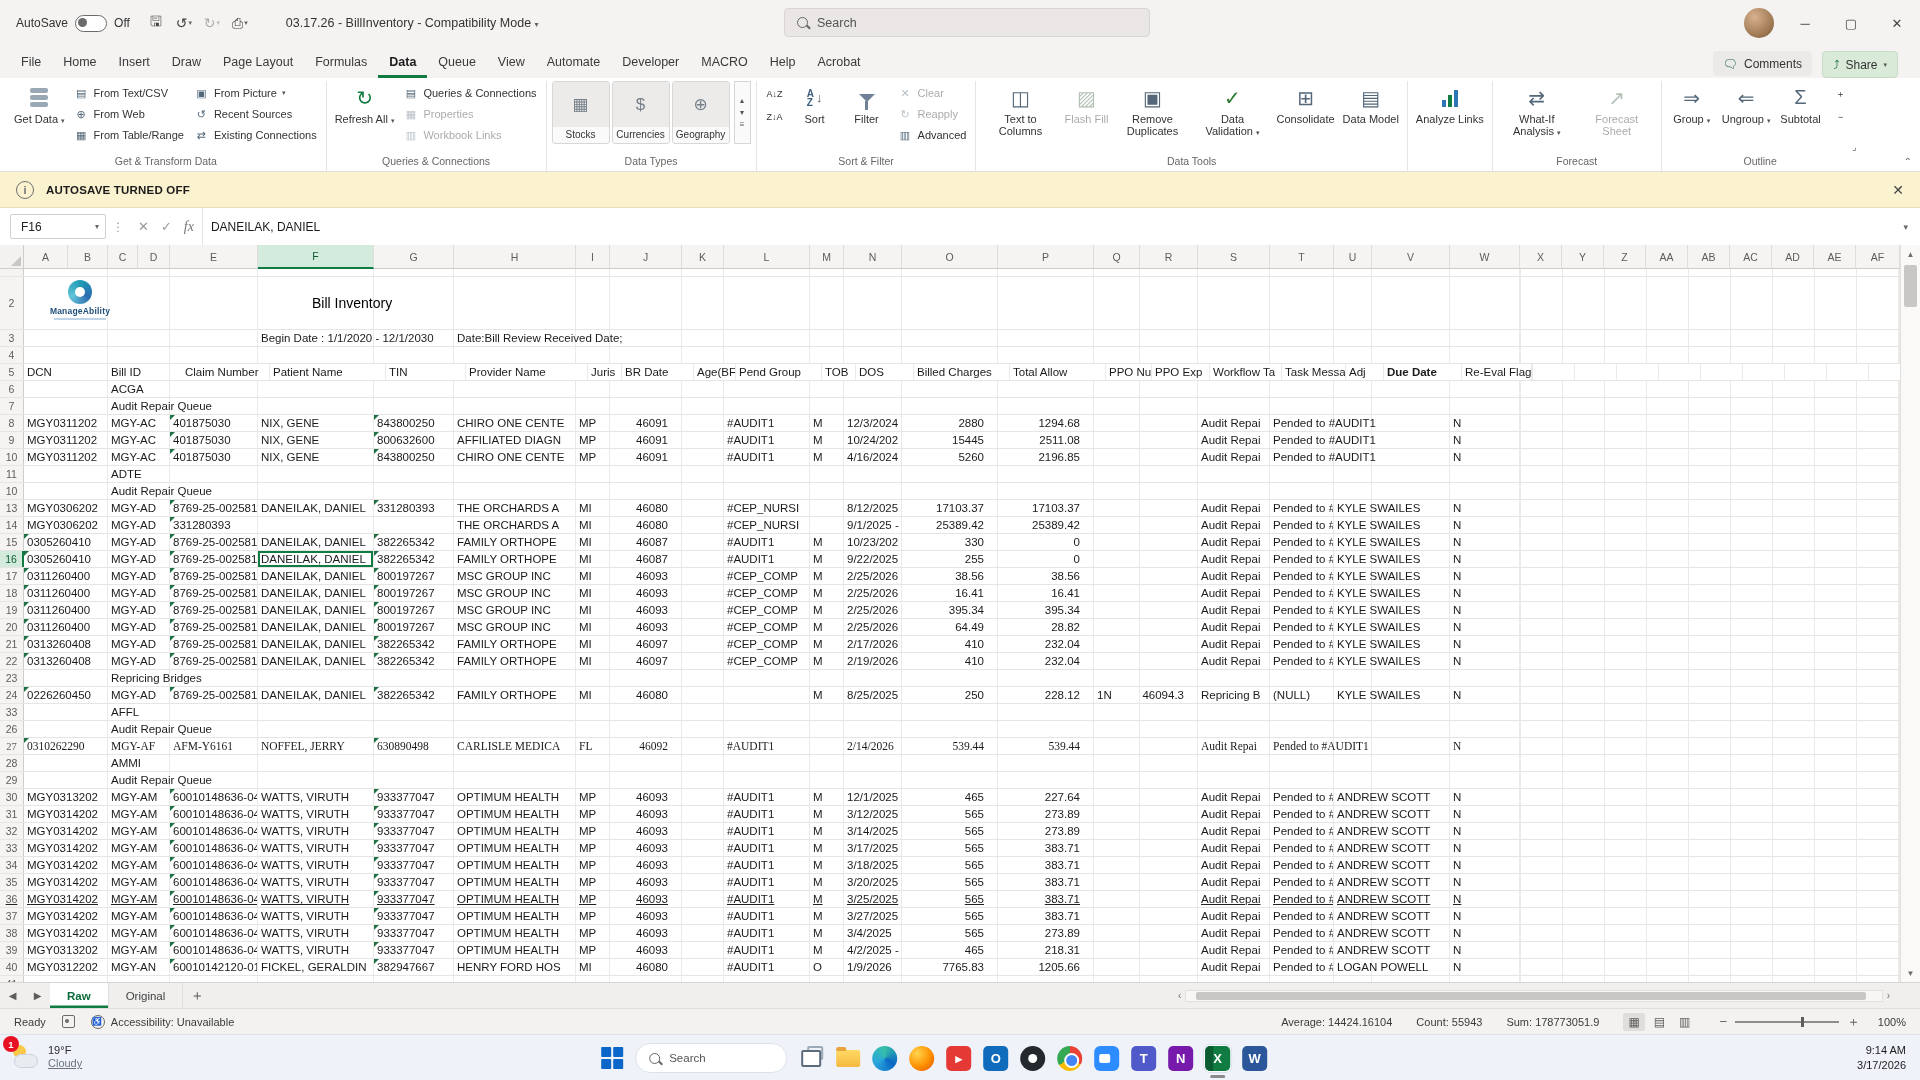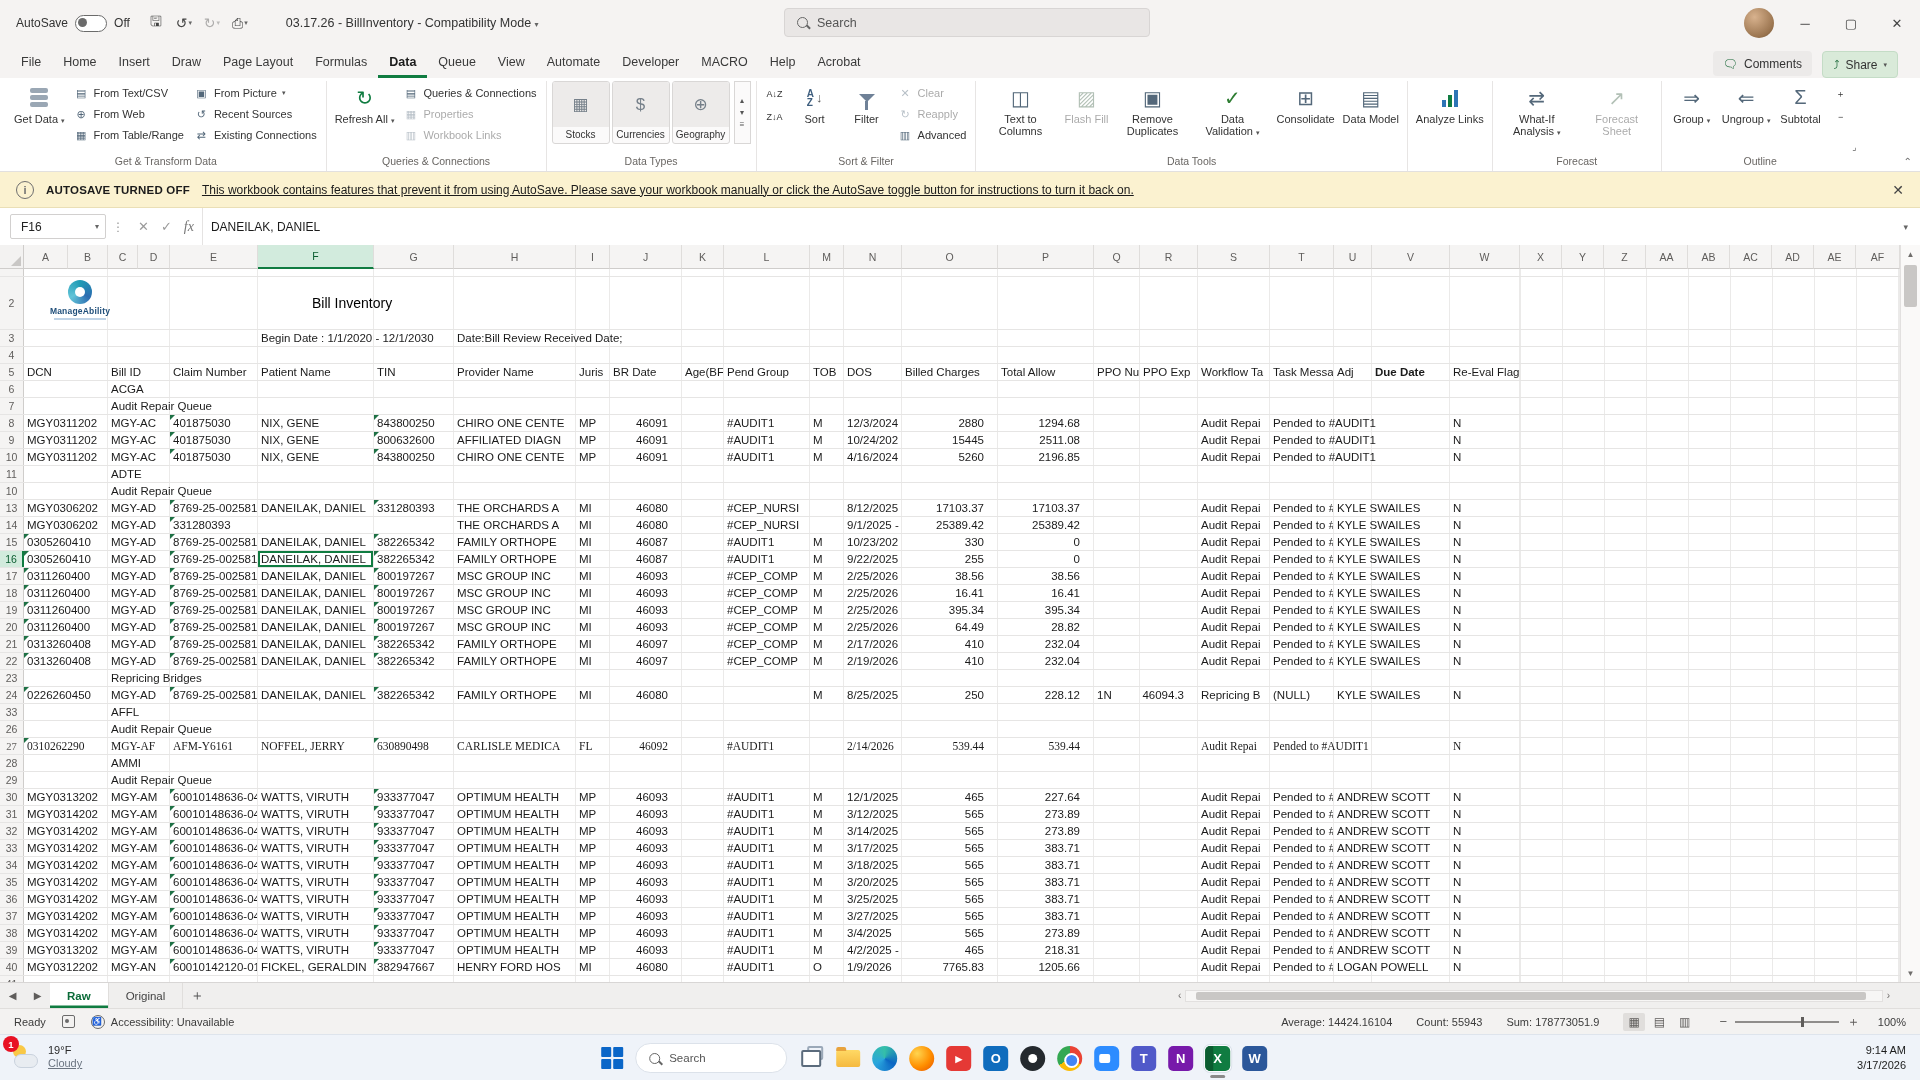--- a/index.html
+++ b/index.html
@@ -444,21 +444,20 @@
       <div class="grp-label">Outline</div>
       <span class="launcher">⌟</span>
     </div>
 
     <span class="ribcollapse">⌃</span>
   </div>
 
   <div class="banner">
     <span class="infoic">i</span>
     <span class="blabel">AUTOSAVE TURNED OFF</span>
-    <span class="bmsg">This workbook contains features that prevent it from using AutoSave. Please save your workbook manually or click the AutoSave toggle button for instructions to turn it back on.</span>
     <span class="bclose">✕</span>
   </div>
 
   <div class="fxbar">
     <div class="namebox">
         <span>F16</span>
         <span class="chev">▾</span>
       </div>
     <span class="fxdots">⋮</span>
     <div class="fxbtns">
@@ -607,21 +606,21 @@
           <div class="cell" style="width: 64px;"></div>
           <div class="cell" style="width: 38px;"></div>
           <div class="cell" style="width: 78px;"></div>
           <div class="cell" style="width: 70px;"></div>
           <div class="cell fillcell" style="width: 380px;"></div>
         </div>
         <div class="grow" style="height: 17px;">
           <div class="rownum">5</div>
           <div class="cell" style="width: 84px;">DCN</div>
           <div class="cell" style="width: 62px;">Bill ID</div>
-          <div class="cell" style="width: 88px;">Claim Number</div>
+          <div class="cell" style="width: 88px; margin-left: 12px;">Claim Number</div>
           <div class="cell" style="width: 116px;">Patient Name</div>
           <div class="cell" style="width: 80px;">TIN</div>
           <div class="cell" style="width: 122px;">Provider Name</div>
           <div class="cell" style="width: 34px;">Juris</div>
           <div class="cell" style="width: 72px;">BR Date</div>
           <div class="cell" style="width: 42px;">Age(BF</div>
           <div class="cell" style="width: 86px;">Pend Group</div>
           <div class="cell" style="width: 34px;">TOB</div>
           <div class="cell" style="width: 58px;">DOS</div>
           <div class="cell" style="width: 96px;">Billed Charges</div>
@@ -1378,21 +1377,21 @@
           <div class="cell ra ovf" style="width: 96px;">383.71</div>
           <div class="cell" style="width: 46px;"></div>
           <div class="cell ra" style="width: 58px;"></div>
           <div class="cell" style="width: 72px;">Audit Repai</div>
           <div class="cell" style="width: 64px;">Pended to #</div>
           <div class="cell ovf" style="width: 38px;">ANDREW SCOTT</div>
           <div class="cell" style="width: 78px;"></div>
           <div class="cell ovf" style="width: 70px;">N</div>
           <div class="cell fillcell" style="width: 380px;"></div>
         </div>
-        <div class="grow" style="height: 17px;">
+        <div class="grow" style="height: 17px; text-decoration: underline;">
           <div class="rownum">36</div>
           <div class="cell" style="width: 84px;">MGY0314202</div>
           <div class="cell" style="width: 62px;">MGY-AM</div>
           <div class="cell tri" style="width: 88px;">60010148636-04</div>
           <div class="cell" style="width: 116px;">WATTS, VIRUTH</div>
           <div class="cell tri" style="width: 80px;">933377047</div>
           <div class="cell" style="width: 122px;">OPTIMUM HEALTH</div>
           <div class="cell" style="width: 34px;">MP</div>
           <div class="cell ra ovf" style="width: 72px;">46093</div>
           <div class="cell" style="width: 42px;"></div>

